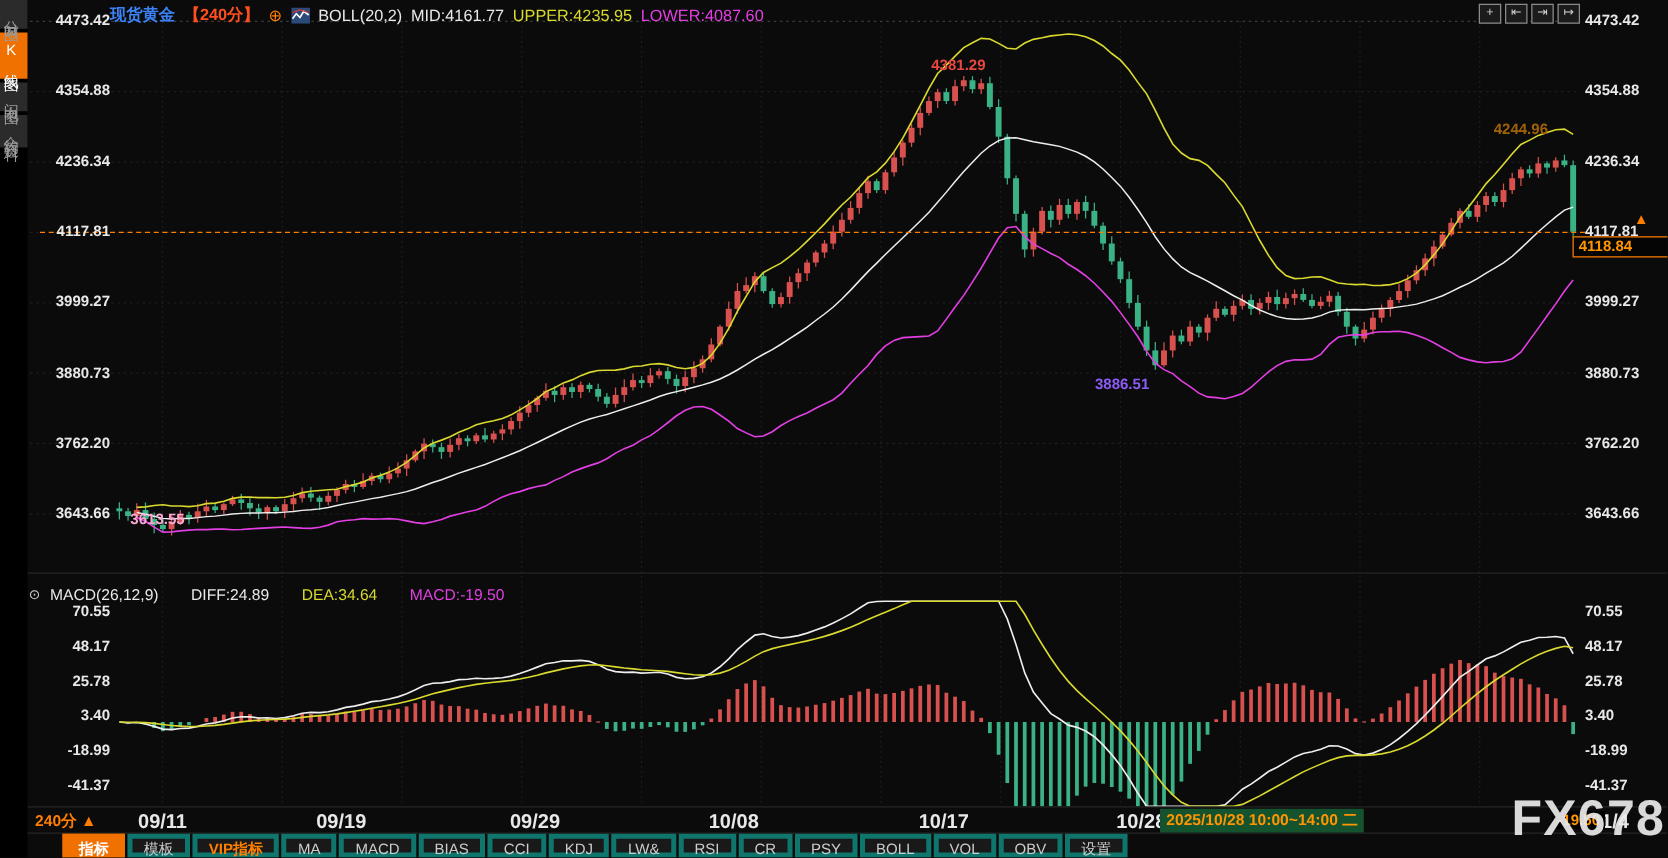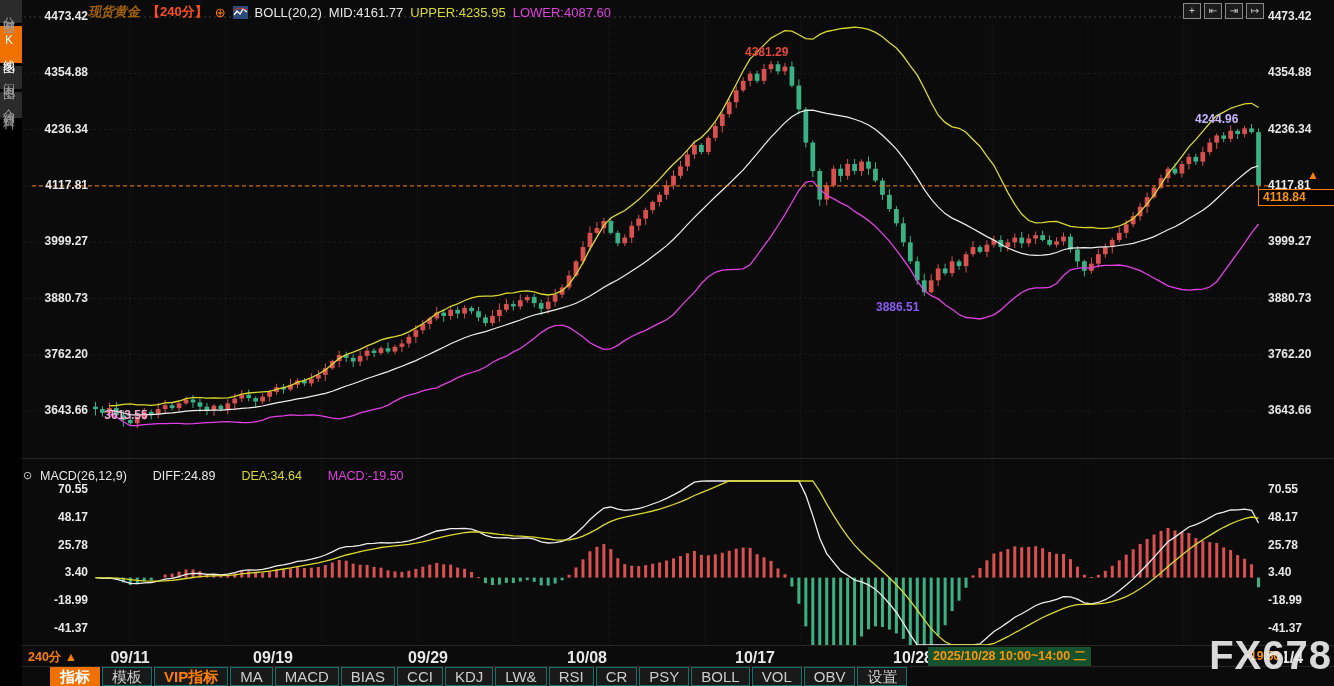--- a/index.html
+++ b/index.html
@@ -9,21 +9,21 @@
   #chart-svg{position:absolute;left:0;top:0;z-index:1;}
   
   #sidebar{position:absolute;left:0;top:0;width:22px;height:686px;background:#000;z-index:6;}
   .side-tab{writing-mode:vertical-lr;text-orientation:upright;width:22px;box-sizing:border-box;
             padding:7px 0;margin-bottom:3px;background:#2b2b2b;color:#9b9b9b;font-size:12px;
             letter-spacing:3px;text-align:center;cursor:pointer;}
   .side-tab.active{background:#f07000;color:#fff;}
   
   #header{position:absolute;left:88px;top:3px;z-index:6;display:flex;align-items:center;
           gap:7px;font-size:13px;white-space:nowrap;}
-  .h-sym{color:#a16207;font-weight:bold;font-style:italic;}
+  .h-sym{color:#3b82f6;font-weight:bold;}
   .h-period{color:#ff4f1f;font-weight:bold;}
   .h-plus{color:#ff7e00;font-size:13px;}
   .h-white{color:#e8e8e8;}
   .h-upper{color:#d9d92f;}
   .h-lower{color:#e23fe2;}
   #top-icons{position:absolute;left:1183px;top:3px;z-index:6;display:flex;gap:3px;}
   .t-icon{width:16px;height:14px;border:1px solid #8a8a8a;background:#1b1b1b;color:#cfcfcf;
           font-size:10px;line-height:14px;text-align:center;cursor:pointer;}
   
   #macd-header{position:absolute;left:40px;top:469px;z-index:6;display:flex;gap:26px;
@@ -44,21 +44,21 @@
   #price-arrow{position:absolute;left:1307px;top:168px;z-index:7;color:#ff7e00;font-size:12px;}
   
   #period-footer{position:absolute;left:28px;top:649px;z-index:6;color:#ff7e00;
                  font-size:12.5px;font-weight:bold;cursor:pointer;}
   #tooltip{position:absolute;left:928px;top:647px;z-index:8;background:#14532d;color:#ff9500;
            font-size:12.5px;font-weight:bold;padding:1px 5px;white-space:nowrap;}
   #macd-badge{position:absolute;left:1242px;top:649px;z-index:7;background:#000;color:#ff9500;
               font-size:12px;font-weight:bold;padding:0 4px;}
   #toolbar{position:absolute;left:50px;top:667px;height:19px;z-index:6;display:flex;gap:2px;
            align-items:stretch;}
-  .tb-btn{font-size:15px;color:#cccccc;background:#191919;border:1px solid #0f766e;
+  .tb-btn{font-size:12px;color:#cccccc;background:#191919;border:4px solid #0f766e;
           padding:0 9px;line-height:17px;cursor:pointer;white-space:nowrap;}
   .tb-btn.active{background:#f07000;border-color:#f07000;color:#fff;font-weight:bold;}
   .tb-btn.vip{color:#ff7e00;font-weight:bold;text-align:center;}
   #watermark{position:absolute;right:2px;bottom:8px;z-index:9;font-size:40px;font-weight:bold;
              color:rgba(235,235,235,0.92);letter-spacing:1px;}
   .sep{position:absolute;left:22px;right:0;height:1px;background:#262626;z-index:2;}
 </style>
 </head>
 <body>
 
@@ -667,21 +667,21 @@
       <div class="date-label" style="left: 130px;">09/11</div>
       <div class="date-label" style="left: 273px;">09/19</div>
       <div class="date-label" style="left: 428px;">09/29</div>
       <div class="date-label" style="left: 587px;">10/08</div>
       <div class="date-label" style="left: 755px;">10/17</div>
       <div class="date-label" style="left: 913px;">10/28</div>
       <div class="date-label" style="left: 1288px;">11/4</div>
       <div class="anno" style="left: 104.304px; top: 408px; color: #f9a8d4;">3613.55</div>
       <div class="anno" style="left: 745.018px; top: 44.7578px; color: rgb(232, 72, 63);">4381.29</div>
       <div class="anno" style="left: 876px; top: 299.757px; color: #8b5cf6;">3886.51</div>
-      <div class="anno" style="left: 1195px; top: 112px; color: #c4b5fd;">4244.96</div>
+      <div class="anno" style="left: 1195px; top: 96px; color: #a16207;">4244.96</div>
     </div>
 
   <div id="price-tag">4118.84</div>
   <div id="price-arrow">▲</div>
 
   <div id="period-footer">
     <span>240分</span>
     <span>▲</span>
   </div>
 

